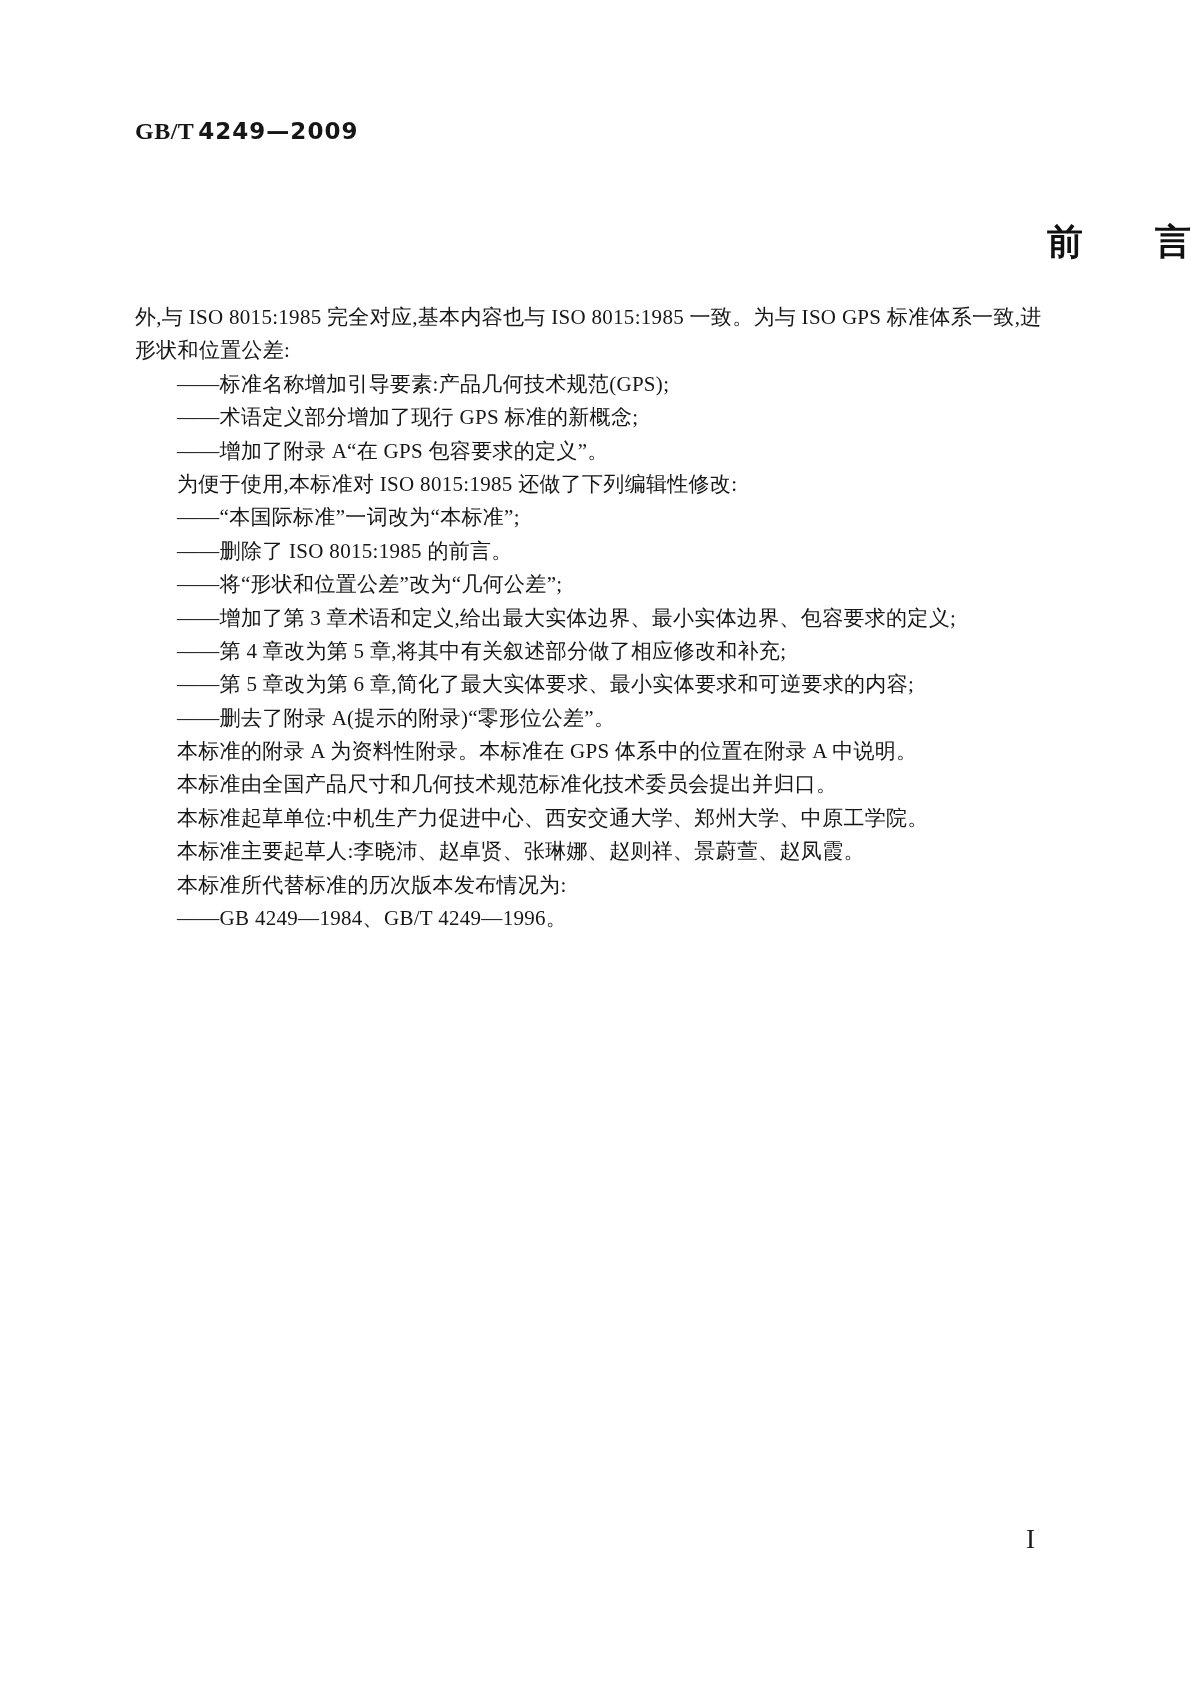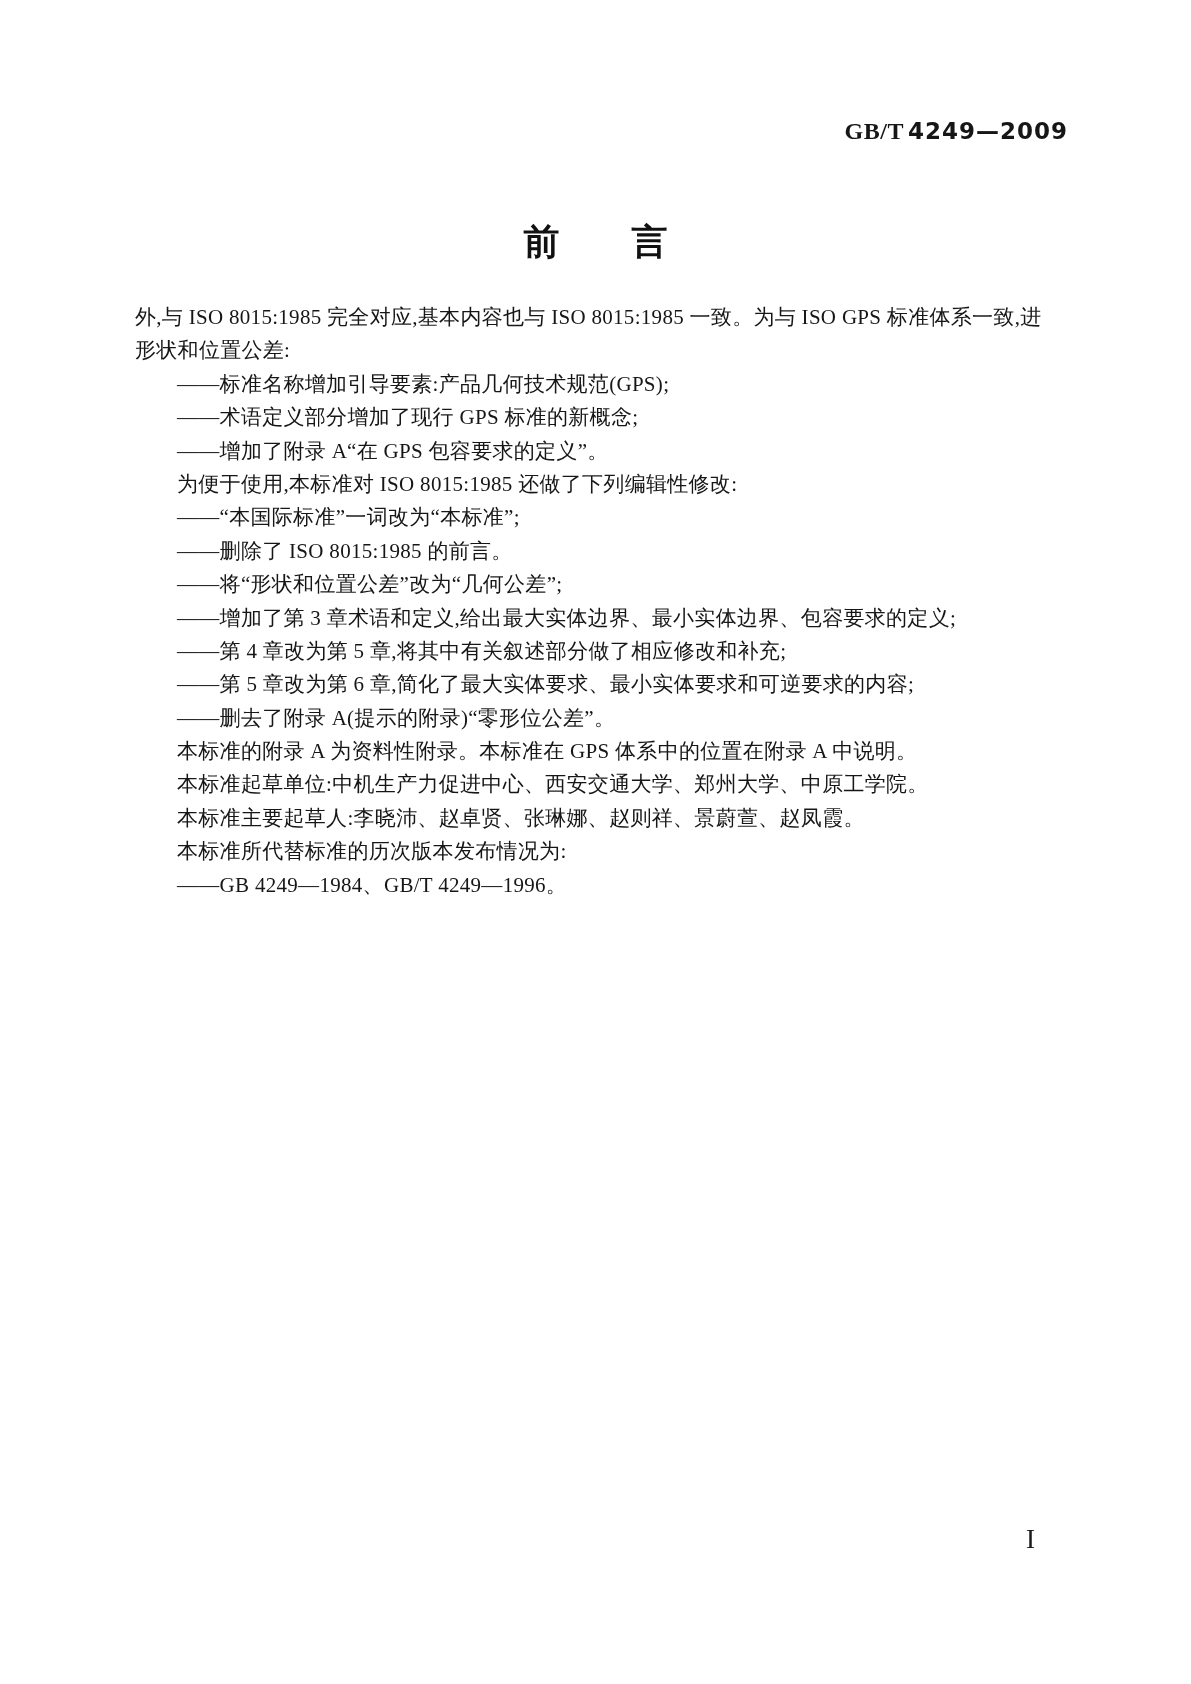--- a/index.html
+++ b/index.html
@@ -14,41 +14,41 @@
     background: #ffffff;
     overflow: hidden;
     font-family: "Liberation Serif", "DejaVu Serif", serif;
     color: #161616;
   }
   .header-code {
     position: absolute;
     top: 118px;
     left: 135px;
     right: 123px;
-    text-align: right;
+    text-align: left;
     white-space: nowrap;
   }
   .header-code .code-prefix {
     font-family: "Liberation Serif", "DejaVu Serif", serif;
     font-weight: 700;
     font-size: 24px;
     letter-spacing: 0.5px;
   }
   .header-code .code-number {
     font-family: "DejaVu Sans", "Liberation Sans", sans-serif;
     font-weight: 600;
     font-size: 23px;
     letter-spacing: 1px;
   }
   .page-title {
     position: absolute;
     top: 221px;
     left: 0;
     width: 100%;
-    text-align: center;
+    text-align: right;
     font-family: "DejaVu Sans", "Liberation Sans", sans-serif;
     font-weight: 700;
     font-size: 36px;
     line-height: 42px;
     color: #111111;
   }
   .body-text {
     position: absolute;
     top: 301px;
     left: 135px;
@@ -93,20 +93,21 @@
     <div class="line indent">——增加了附录 A“在 GPS 包容要求的定义”。</div>
     <div class="line indent">为便于使用,本标准对 ISO 8015:1985 还做了下列编辑性修改:</div>
     <div class="line indent">——“本国际标准”一词改为“本标准”;</div>
     <div class="line indent">——删除了 ISO 8015:1985 的前言。</div>
     <div class="line indent">——将“形状和位置公差”改为“几何公差”;</div>
     <div class="line indent">——增加了第 3 章术语和定义,给出最大实体边界、最小实体边界、包容要求的定义;</div>
     <div class="line indent">——第 4 章改为第 5 章,将其中有关叙述部分做了相应修改和补充;</div>
     <div class="line indent">——第 5 章改为第 6 章,简化了最大实体要求、最小实体要求和可逆要求的内容;</div>
     <div class="line indent">——删去了附录 A(提示的附录)“零形位公差”。</div>
     <div class="line indent">本标准的附录 A 为资料性附录。本标准在 GPS 体系中的位置在附录 A 中说明。</div>
+    <div class="line indent">本标准由全国产品尺寸和几何技术规范标准化技术委员会提出并归口。</div>
     <div class="line indent">本标准起草单位:中机生产力促进中心、西安交通大学、郑州大学、中原工学院。</div>
     <div class="line indent">本标准主要起草人:李晓沛、赵卓贤、张琳娜、赵则祥、景蔚萱、赵凤霞。</div>
     <div class="line indent">本标准所代替标准的历次版本发布情况为:</div>
     <div class="line indent">——GB 4249—1984、GB/T 4249—1996。</div>
   </div>
 
   <div class="page-number">I</div>
 
 </div>
 

